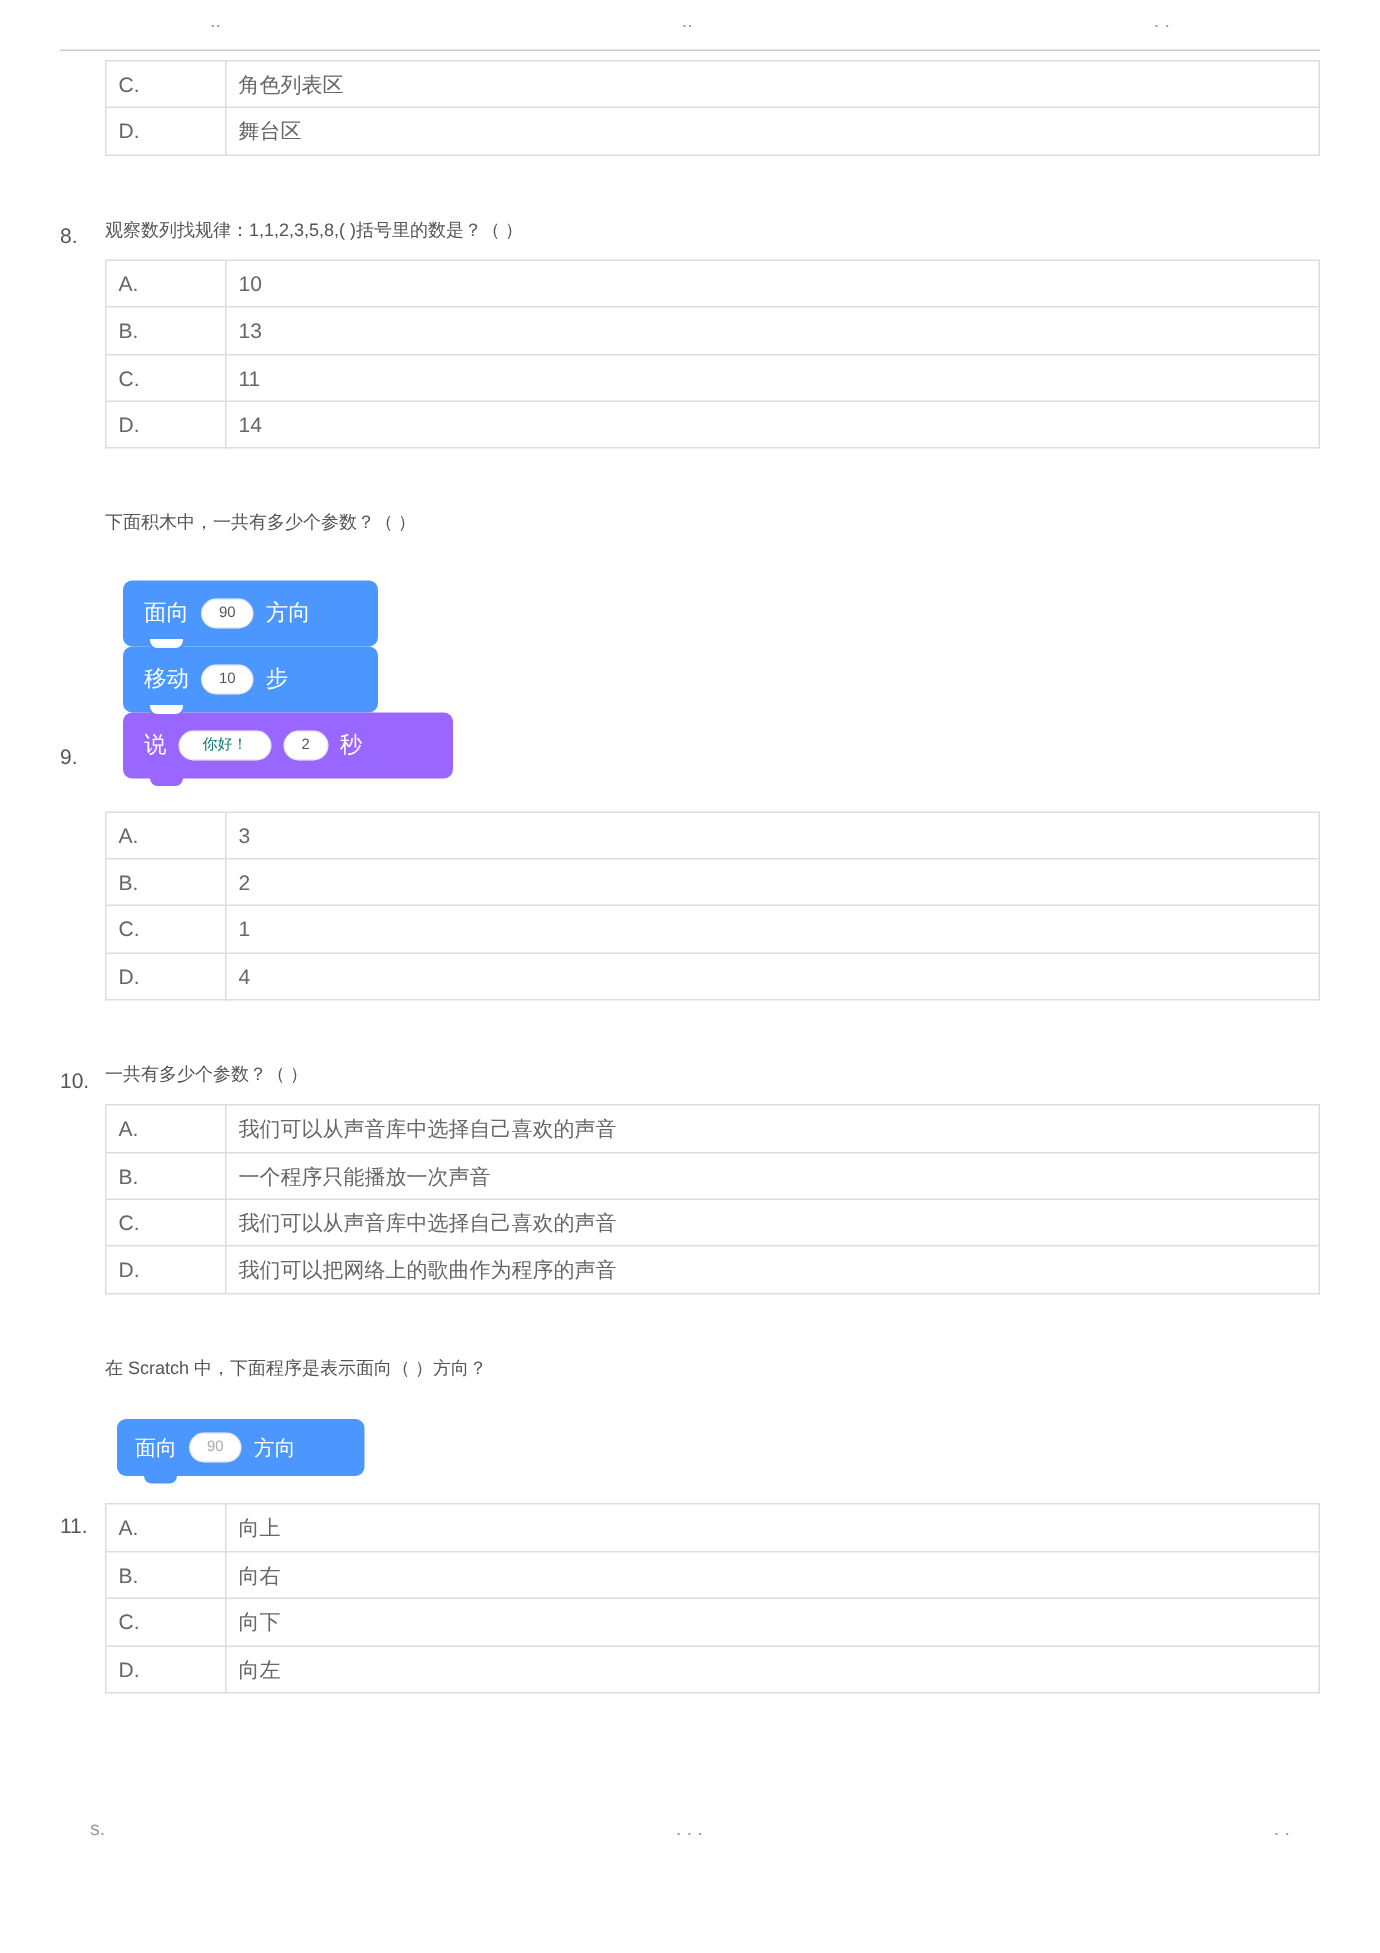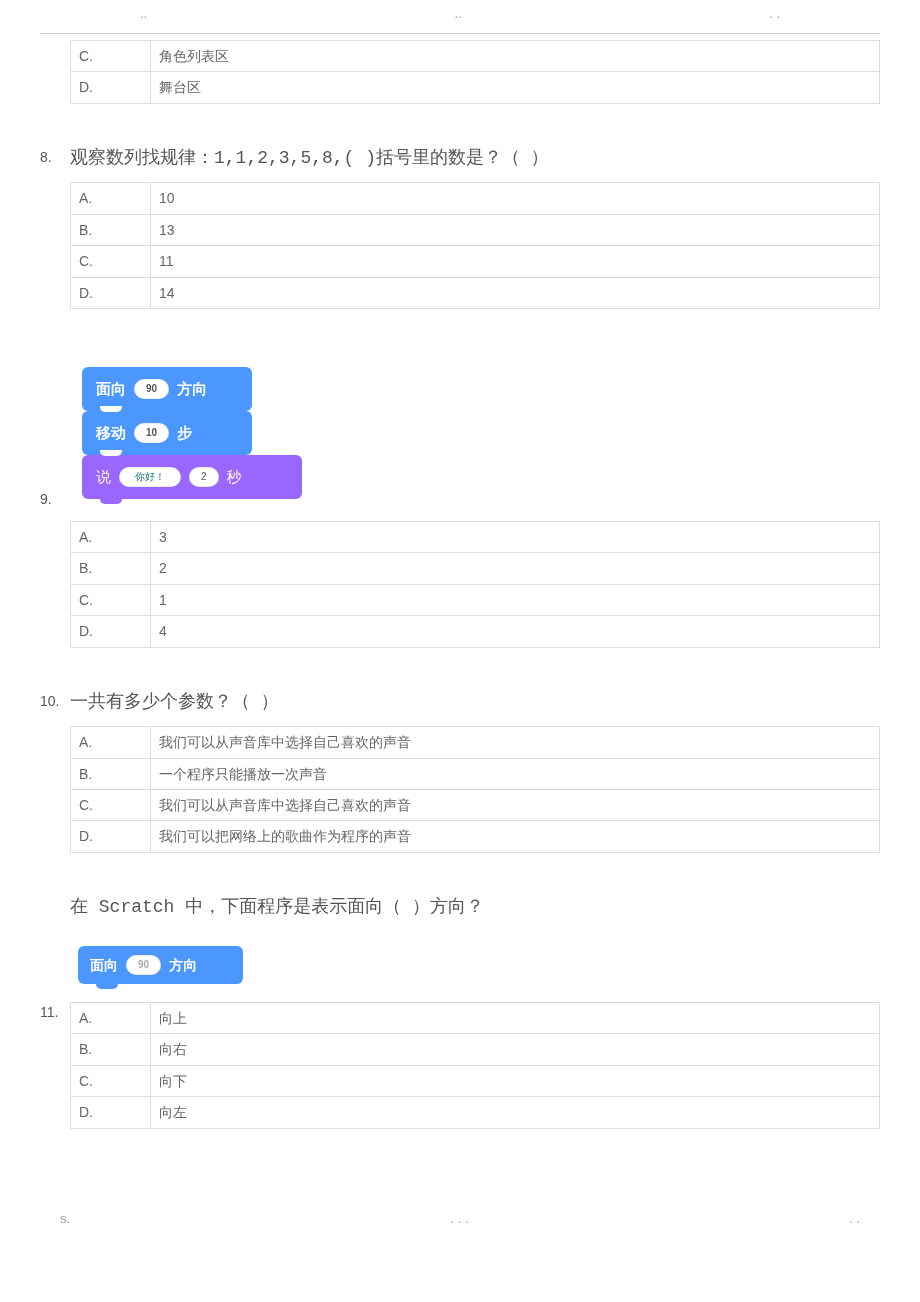--- a/index.html
+++ b/index.html
@@ -9,36 +9,36 @@
     color: #555;
     background: #fff;
     margin: 0;
     padding: 0 40px 40px 40px;
     width: 920px;
     line-height: 1.6;
   }
   .q-row { display: flex; align-items: flex-start; margin-top: 40px; }
   .q-num { width: 30px; flex-shrink: 0; font-size: 14px; color: #555; padding-top: 2px; }
   .q-body { flex: 1; }
-  .q-text { margin-bottom: 10px; font-size: 18px; color: #555; font-family: Liberation Mono, monospace; }
+  .q-text { margin-bottom: 10px; font-size: 12px; color: #555; }
   .opt-table { width: 100%; border-collapse: collapse; margin-top: 6px; }
   .opt-table td {
     border: 1px solid #ddd;
     padding: 4px 8px;
     font-size: 14px;
     color: #666;
     background: #fff;
   }
   .opt-table td.letter { width: 80px; }
   .dots-row { display:flex; justify-content:space-between; color:#999; font-size:13px; padding:4px 100px 6px 100px; }
   .sep { border-top:1px solid #ccc; margin: 2px 0 0 0; }
   
   .block-stack { display:inline-block; padding:12px 12px 12px 12px; background:#fff; margin:6px 0 4px 0; }
   .block { position:relative; color:#fff; font-size:15px; padding:10px 14px 10px 14px; border-radius:6px; display:flex; align-items:center; gap:8px; }
-  .block.motion { background:#4C97FF; width:170px;font-weight:bold; }
+  .block.motion { background:#4C97FF; width:170px; }
   .block.looks  { background:#9966FF; width:220px; }
   .block .pill { background:#fff; color:#555; border-radius:14px; padding:2px 12px; font-size:10px; box-shadow:0 0 0 1px rgba(0,0,0,0.08) inset; }
   .block .pill.wide { padding:2px 16px; color:#0f766e; }
   .block:before, .block:after { content:""; position:absolute; left:18px; width:22px; height:6px; background:inherit; }
   .block:before { top:-5px; border-radius:0 0 5px 5px; background:#fff; }
   .block:after  { bottom:-5px; border-radius:0 0 5px 5px; }
   .block:first-child:before { display:none; }
   .block.motion + .block.motion { } 
   .block.small { width:165px; padding:8px 12px; font-size:14px; }
   .footer-row { display:flex; justify-content:space-between; color:#999; font-size:13px; margin-top:80px; padding:0 20px; }
@@ -95,20 +95,21 @@
             <td>14</td>
           </tr>
     </tbody>
       </table>
   </div>
 </div>
 
 <div class="q-row center-num">
   <div class="q-num">9.</div>
   <div class="q-body">
+    <div class="q-text">下面积木中，一共有多少个参数？（  ）</div>
     <div class="block-stack">
       <div class="block motion">
         <span>面向</span>
         <span class="pill">90</span>
         <span>方向</span>
       </div>
       <div class="block motion">
         <span>移动</span>
         <span class="pill">10</span>
         <span>步</span>

